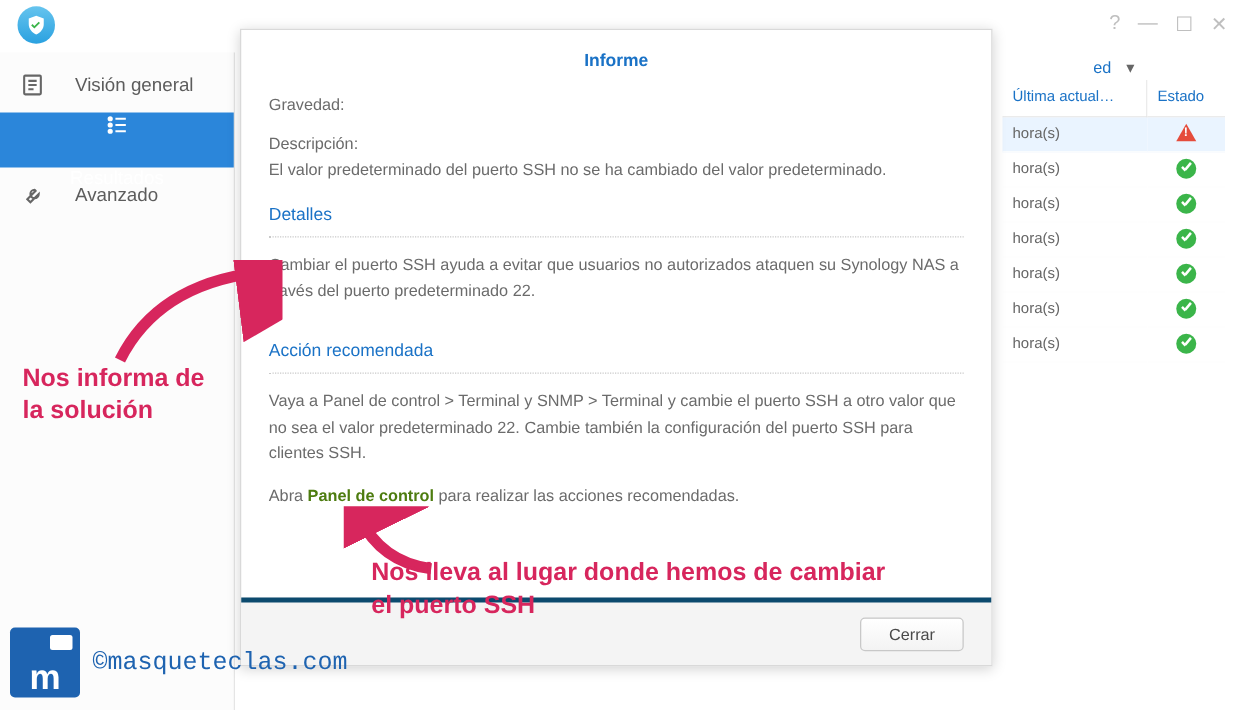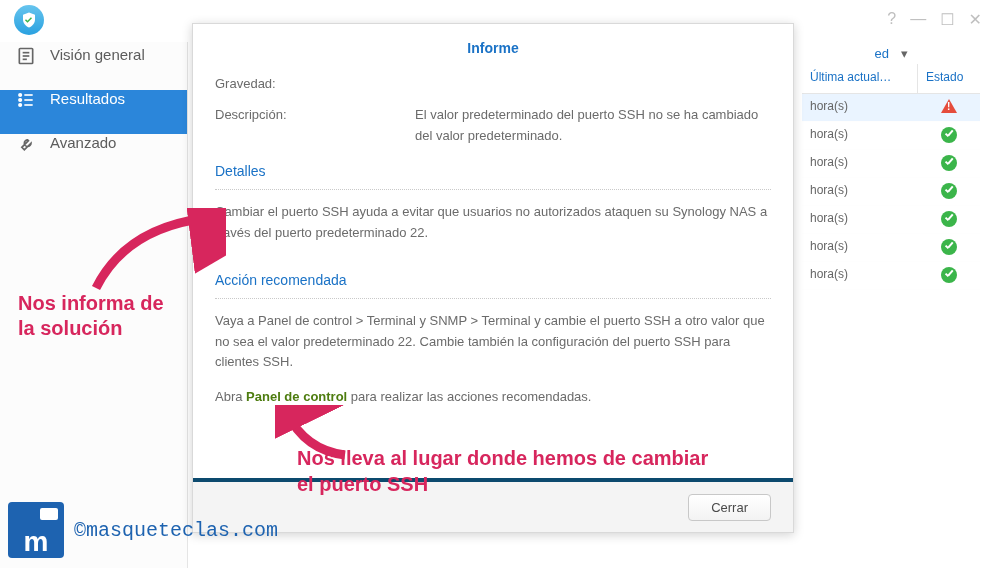--- a/index.html
+++ b/index.html
@@ -7,23 +7,23 @@
   .window { width: 990px; height: 568px; position: relative; background:#fff; }
   
   .titlebar { height: 42px; display:flex; align-items:flex-end; justify-content:center; position:relative; color:#7d7d7d; font-size:16px; }
   .titlebar .app-icon { position:absolute; left:14px; top:5px; width:30px; height:30px; border-radius:50%; background:linear-gradient(#66c4ee,#2aa1e0); display:flex; align-items:center; justify-content:center; }
   .titlebar .app-icon svg { width:18px; height:18px; }
   .win-controls { position:absolute; right:8px; top:10px; display:flex; gap:14px; color:#bfbfbf; }
   .win-controls span { cursor:pointer; font-size:16px; }
   
   .body { display:flex; height: calc(100% - 42px); }
   .sidebar { width: 188px; border-right:1px solid #e5e5e5; background:#fcfcfc; padding-top:4px;}
-  .side-item { display:flex; align-items:flex-start; gap:14px; height:44px; padding:0 16px; color:#5c5c5c; font-size:15px; cursor:pointer;}
+  .side-item { display:flex; align-items:center; gap:24px; height:44px; padding:0 16px; color:#5c5c5c; font-size:15px; cursor:pointer;}
   .side-item svg { width:20px; height:20px; flex:none; }
-  .side-item.active { background:#2b86da; color:#fff; }
+  .side-item.active { background:#2b86da; color:#fff;flex-direction:column; }
   .side-item.active svg { stroke:#fff; fill:#fff;}
   .content { flex:1; position:relative; }
   
   .results-cols { position:absolute; right:10px; top:22px; width:178px; }
   .results-cols .hdr { display:flex; height:30px; }
   .results-cols .hdr div { flex:1; color:#1a72c6; font-size:12px; padding:6px 8px; border-bottom:1px solid #e5e5e5; border-right:1px solid #e5e5e5; background:#fff; white-space:nowrap; overflow:hidden;}
   .results-cols .hdr div:last-child{flex:0 0 62px;border-right:none;}
   .results-cols .row { display:flex; height:28px;}
   .results-cols .row div { flex:1; padding:5px 8px; border-bottom:1px solid #fefefe; font-size:12px; color:#666; white-space:nowrap; overflow:hidden;}
   .results-cols .row div:last-child{flex:0 0 62px; text-align:center;}
@@ -34,21 +34,21 @@
   .icn-ok::before{content:'';position:absolute;left:6px;top:5px;width:7px;height:2px;background:#fff;transform:rotate(-50deg);}
   .icn-alarm {display:inline-block;width:0;height:0;border-left:8px solid transparent;border-right:8px solid transparent;border-bottom:14px solid #e54c3c;position:relative;}
   .icn-alarm::after{content:'!';position:absolute;left:-2px;top:2px;color:#fff;font-size:10px;font-weight:bold;}
   
   .red-dd { position:absolute; right:10px; top:0; height:22px; width:178px; display:flex; align-items:center; justify-content:center; padding:0 8px; color:#1a72c6; font-size:13px;gap:12px;}
   .red-dd .arrow{color:#666;}
   
   .modal { position:absolute; left:192px; top:23px; width:602px; height:510px; background:#fff; border:1px solid #d9d9d9; box-shadow:0 2px 10px rgba(0,0,0,.18); z-index:5; display:flex; flex-direction:column;}
   .modal-title { text-align:center; color:#1a72c6; font-weight:bold; font-size:14px; height:48px; line-height:48px;}
   .modal-body { flex:1; padding: 2px 22px 10px 22px; overflow:auto; color:#6b6b6b; font-size:13px; line-height:1.6;}
-  .kv { display:flex; margin-bottom:10px; }
+  .kv { display:flex; margin-bottom:10px;flex-direction:column; }
   .kv .k { width:200px; color:#6b6b6b;}
   .kv .v { flex:1;}
   .sec-title { color:#1a72c6; font-size:14px; margin-top:14px; margin-bottom:6px;}
   .dotted { border-top:1px dotted #c9c9c9; margin-bottom:12px; }
   .modal-body a{color:#4d7c0f; font-weight:bold; text-decoration:none;}
   .modal-footer { height:54px; border-top:4px solid #0c4a6e; display:flex; align-items:center; justify-content:flex-end; padding:0 22px; background:#f4f4f4;}
   .btn { background:linear-gradient(#fff,#f3f3f3); border:1px solid #c8c8c8; border-radius:4px; padding:5px 22px; font-size:13px; color:#4a4a4a; cursor:pointer;}
   
   .anno1 { position:absolute; left:18px; top:291px; width:160px; color:#d7265d; font-size:20px; font-weight:bold; line-height:1.25; z-index:9;}
   .anno-arrow { position:absolute; z-index:8;}

